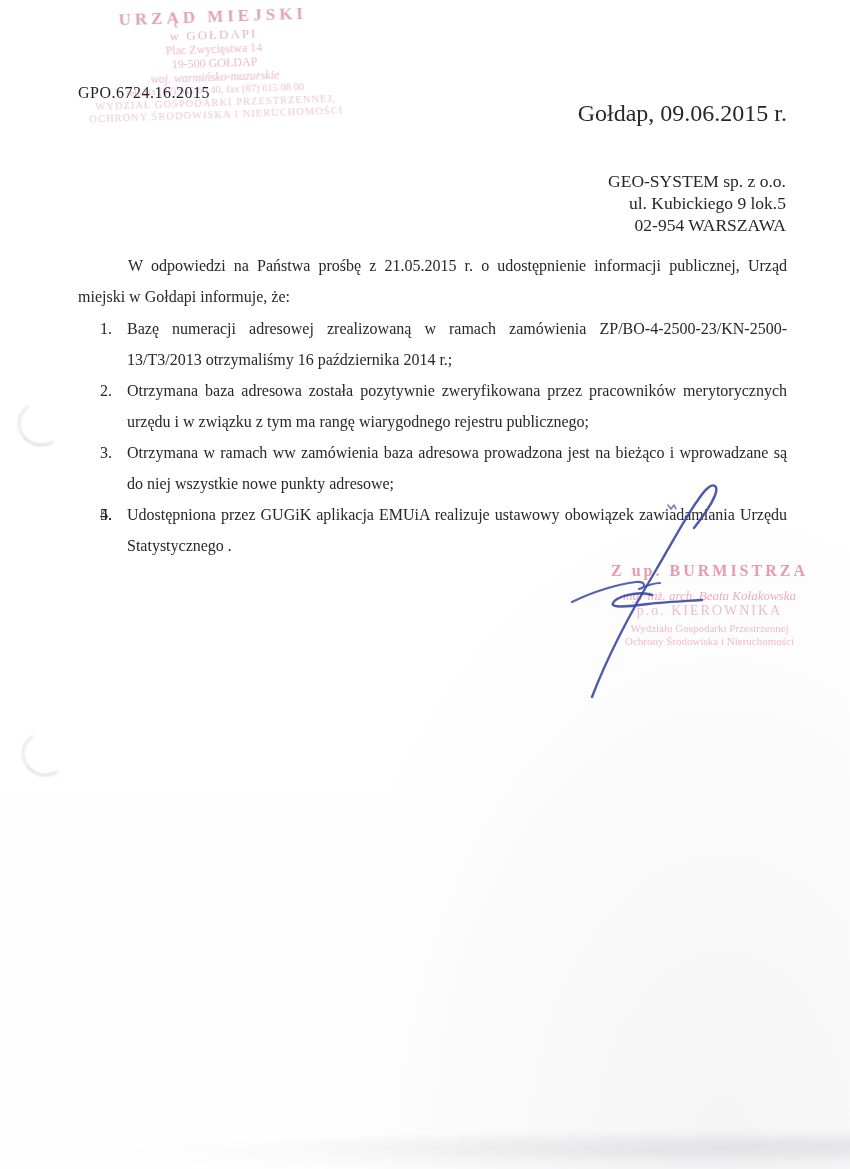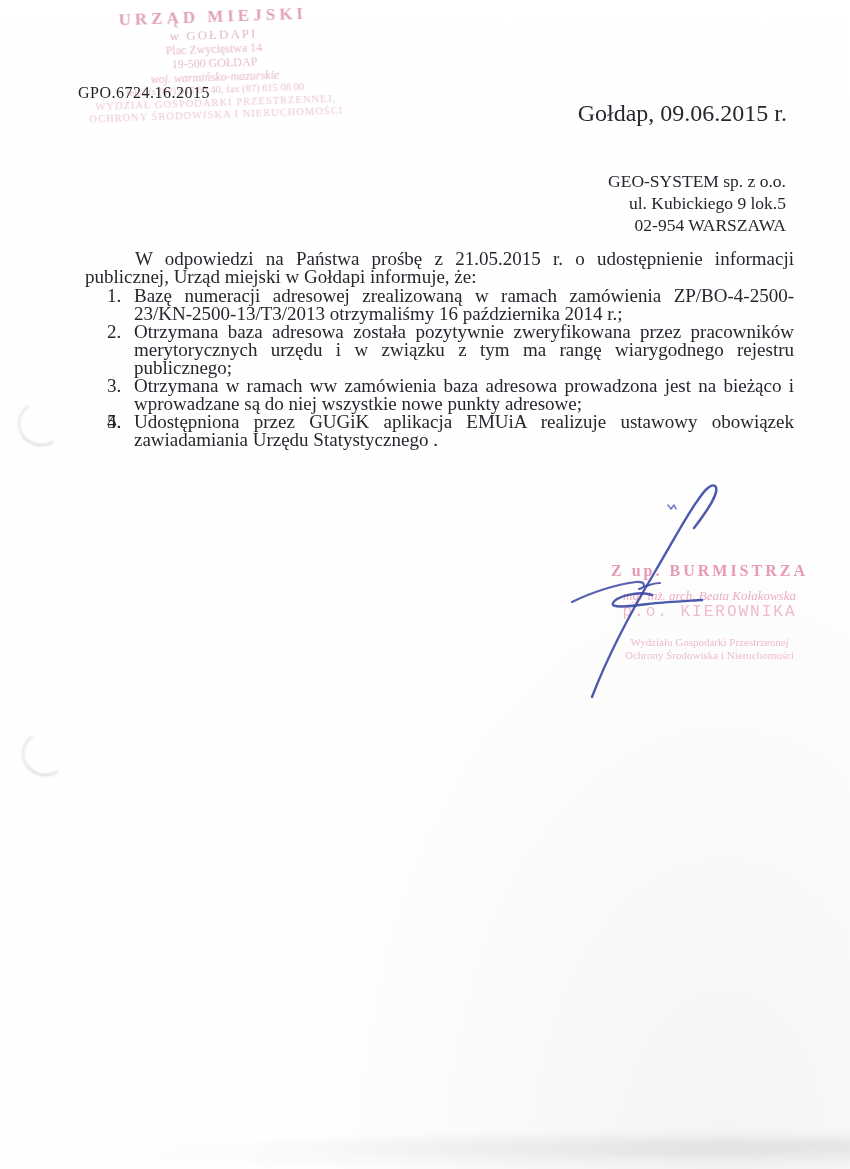--- a/index.html
+++ b/index.html
@@ -46,22 +46,22 @@
   }
 
   
   .recipient{
     position:absolute;right:64px;top:170px;
     text-align:right;font-size:17.5px;line-height:22px;color:#26262e;
   }
 
   
   .body-text{
-    position:absolute;left:85px;top:250px;width:709px;
-    font-size:19px;line-height:18px;color:#26262e;
+    position:absolute;left:78px;top:250px;width:709px;
+    font-size:16px;line-height:31px;color:#26262e;
     text-align:justify;
   }
   .intro{ text-indent:50px; margin:0 0 1px 0;}
   ol.points{ list-style:none; margin:0; padding:0;}
   ol.points li{
     position:relative;
     padding-left:49px;
     text-align:justify;
   }
   ol.points li .num{
@@ -72,21 +72,21 @@
   .sig-stamp{
     position:absolute;left:602px;top:563px;width:215px;
     color:#e0789c;
     filter:blur(0.6px);
     line-height:1.05;
     user-select:none;
     text-align:center;
   }
   .sig-stamp .t1{font-size:16px;font-weight:bold;letter-spacing:3px;opacity:.75;margin-bottom:9px;white-space:nowrap;}
   .sig-stamp .t2{font-size:13px;font-style:italic;opacity:.62;margin-bottom:2px;white-space:nowrap;}
-  .sig-stamp .t3{font-size:16px;letter-spacing:2px;opacity:.5;margin-bottom:16px;white-space:nowrap;font-family:Liberation Mono, monospace;}
+  .sig-stamp .t3{font-size:14px;letter-spacing:2px;opacity:.5;margin-bottom:4px;white-space:nowrap;}
   .sig-stamp .t4,.sig-stamp .t5{font-size:11px;opacity:.5;white-space:nowrap;margin-bottom:1px;}
 
   .signature-svg{
     position:absolute;left:560px;top:475px;
   }
 
   
   .curl{
     position:absolute;
     width:42px;height:40px;

